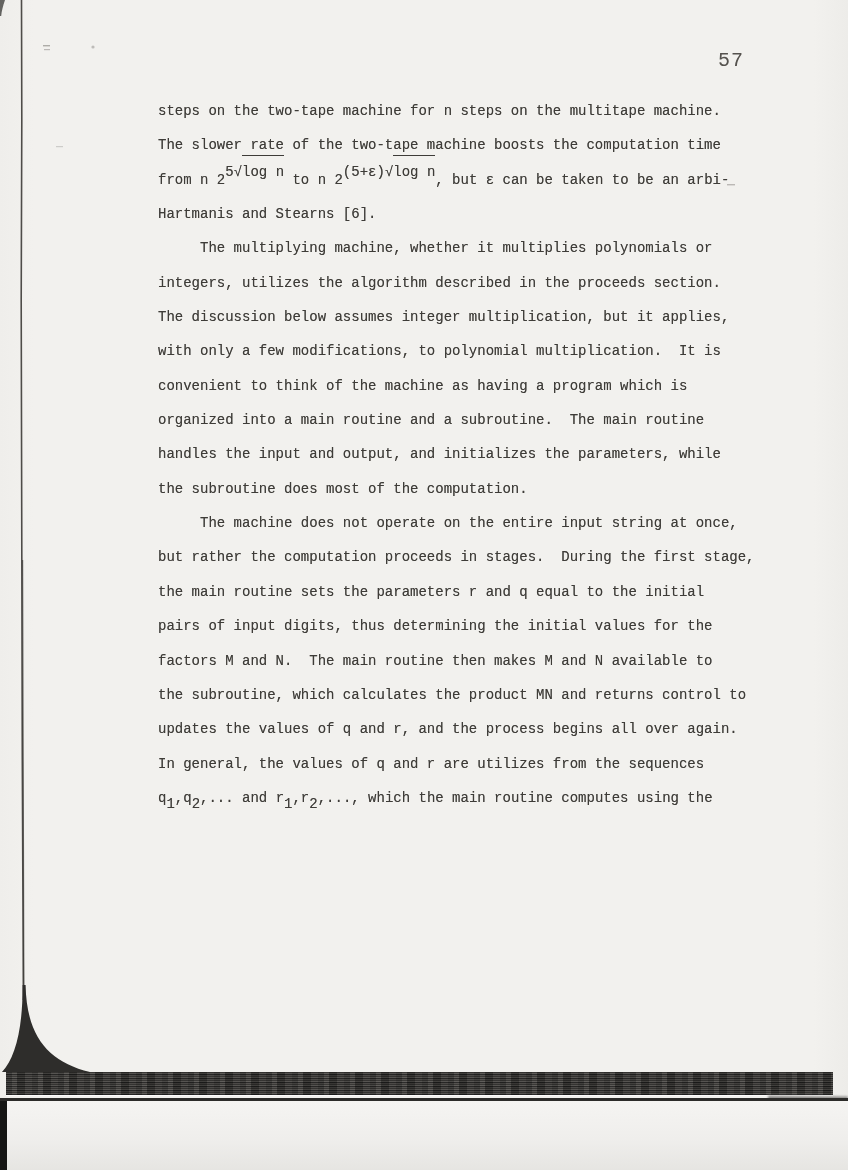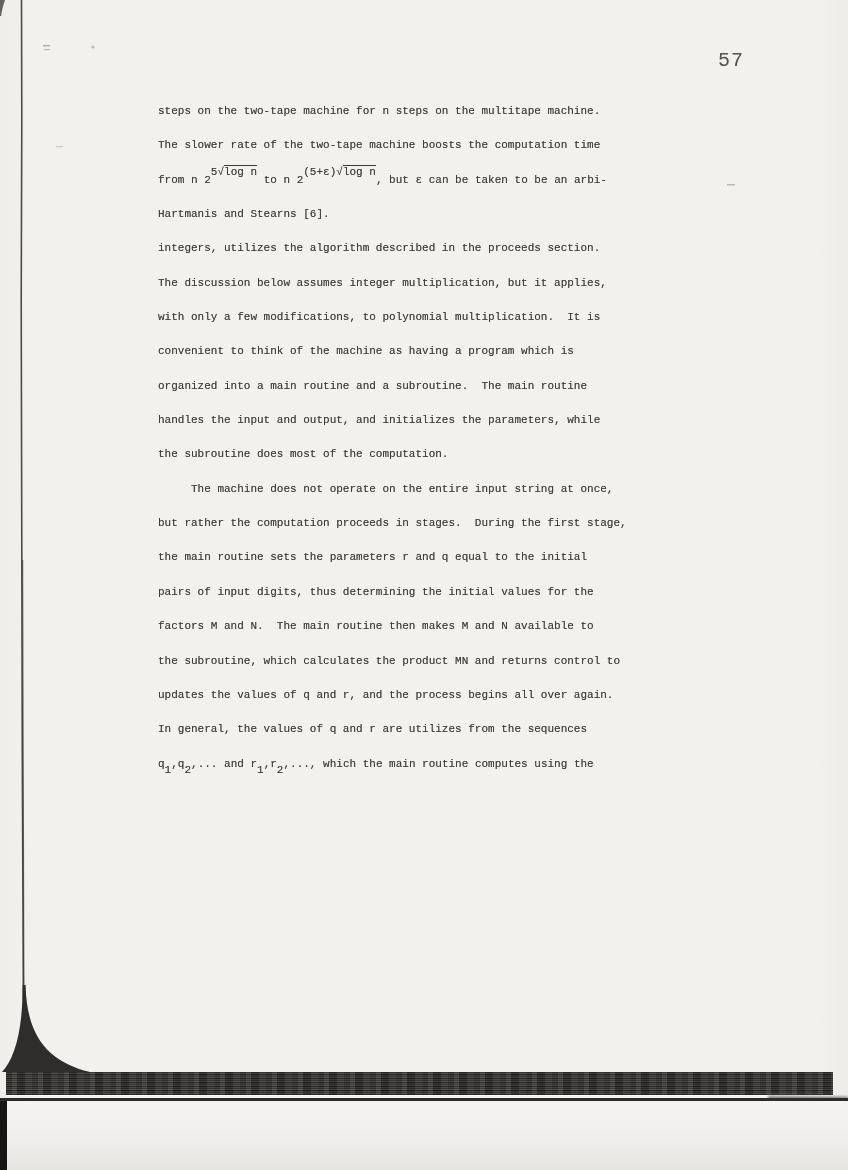--- a/index.html
+++ b/index.html
@@ -25,34 +25,34 @@
   .page-number {
     position: absolute;
     left: 718px; top: 49px;
     font-size: 20px;
     color: var(--ink_light);
     letter-spacing: 1px;
   }
   .body-text {
     position: absolute;
     left: 158px; top: 94px;
-    font-size: 11px;
+    font-size: 14px;
     color: var(--ink);
     text-shadow: 0 0 0.6px rgba(62,60,56,0.55);
   }
   .line {
     height: 34.35px;
     line-height: 34.35px;
     white-space: pre;
   }
   .sup { position: relative; top: -8px; }
   .sub { position: relative; top: 6px; }
   .rad .ovl {
     border-top: 1.4px solid var(--ink);
-    padding-top: 0px;
+    padding-top: 8px;
     text-align: right;
   }
   .artifacts {
     position: absolute; left: 0; top: 0;
     width: 848px; height: 1170px;
     pointer-events: none;
   }
   .band {
     position: absolute;
     left: 6px; top: 1072px;
@@ -99,20 +99,21 @@
 
 <div class="sheet">
 
   <div class="page-number">57</div>
 
   <div class="body-text" id="body-text">
       <div class="line"><span class="run">steps on the two-tape machine for n steps on the multitape machine.</span></div>
       <div class="line"><span class="run">The slower rate of the two-tape machine boosts the computation time</span></div>
       <div class="line"><span class="run">from n 2</span><span class="sup">5</span><span class="sup rad"><span class="sqrt">√</span><span class="ovl">log n</span></span><span class="run"> to n 2</span><span class="sup">(5+ε)</span><span class="sup rad"><span class="sqrt">√</span><span class="ovl">log n</span></span><span class="run">, but ε can be taken to be an arbi-</span></div>
       <div class="line"><span class="run">Hartmanis and Stearns [6].</span></div>
+      <div class="line"><span class="run">     The multiplying machine, whether it multiplies polynomials or</span></div>
       <div class="line"><span class="run">integers, utilizes the algorithm described in the proceeds section.</span></div>
       <div class="line"><span class="run">The discussion below assumes integer multiplication, but it applies,</span></div>
       <div class="line"><span class="run">with only a few modifications, to polynomial multiplication.  It is</span></div>
       <div class="line"><span class="run">convenient to think of the machine as having a program which is</span></div>
       <div class="line"><span class="run">organized into a main routine and a subroutine.  The main routine</span></div>
       <div class="line"><span class="run">handles the input and output, and initializes the parameters, while</span></div>
       <div class="line"><span class="run">the subroutine does most of the computation.</span></div>
       <div class="line"><span class="run">     The machine does not operate on the entire input string at once,</span></div>
       <div class="line"><span class="run">but rather the computation proceeds in stages.  During the first stage,</span></div>
       <div class="line"><span class="run">the main routine sets the parameters r and q equal to the initial</span></div>

